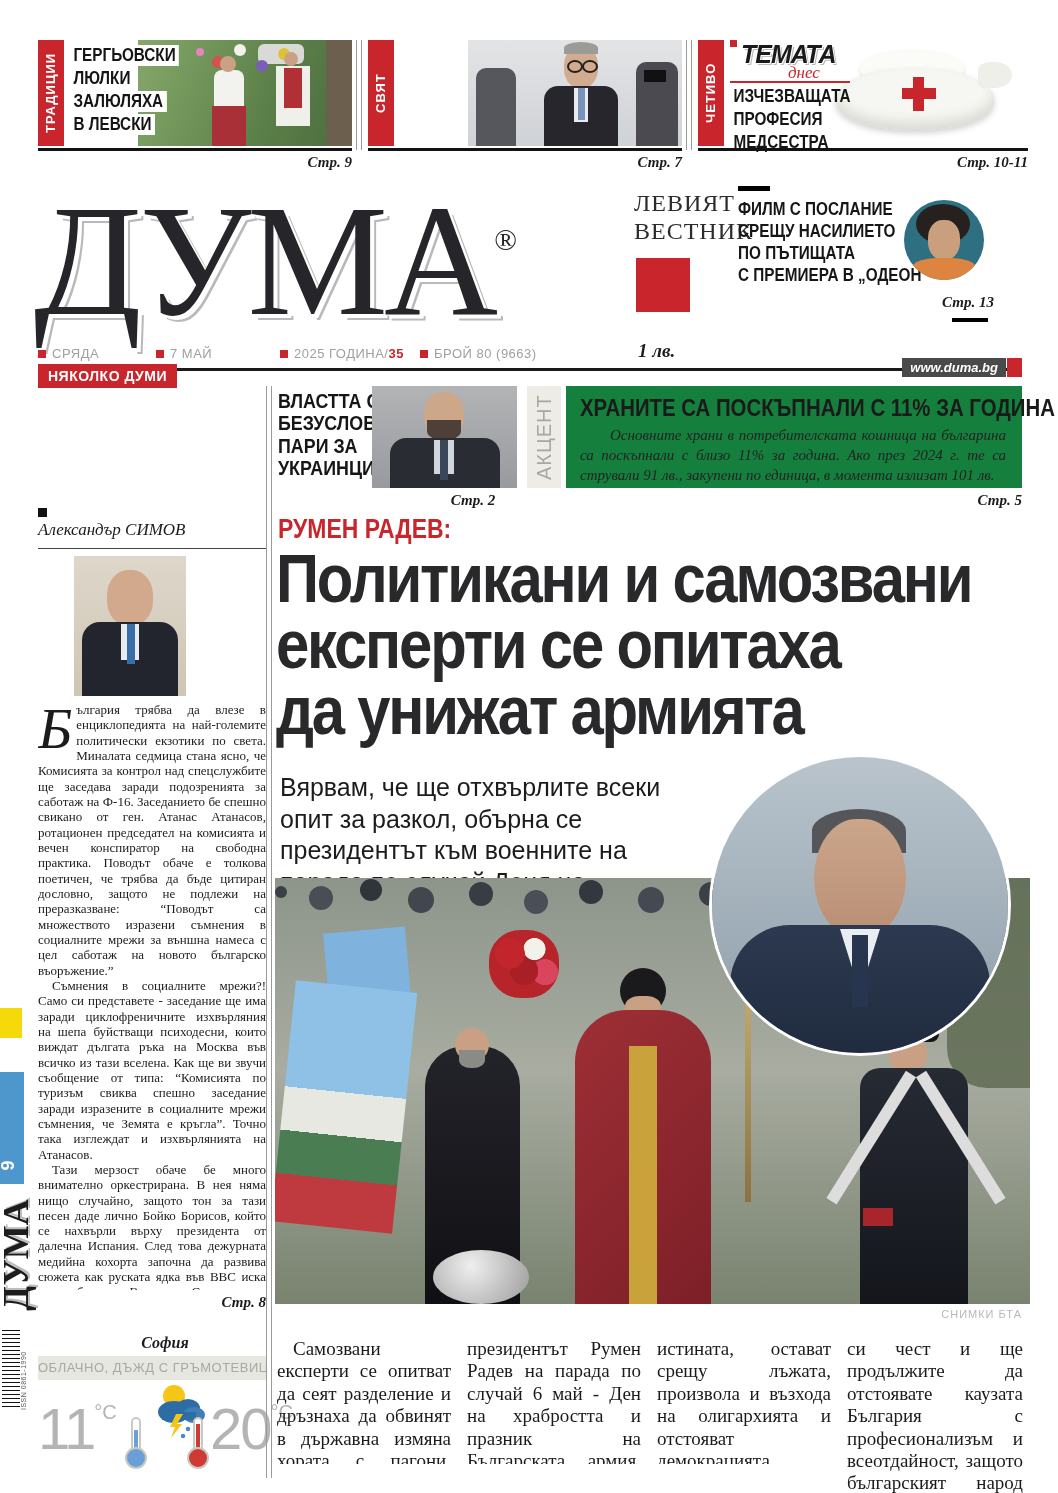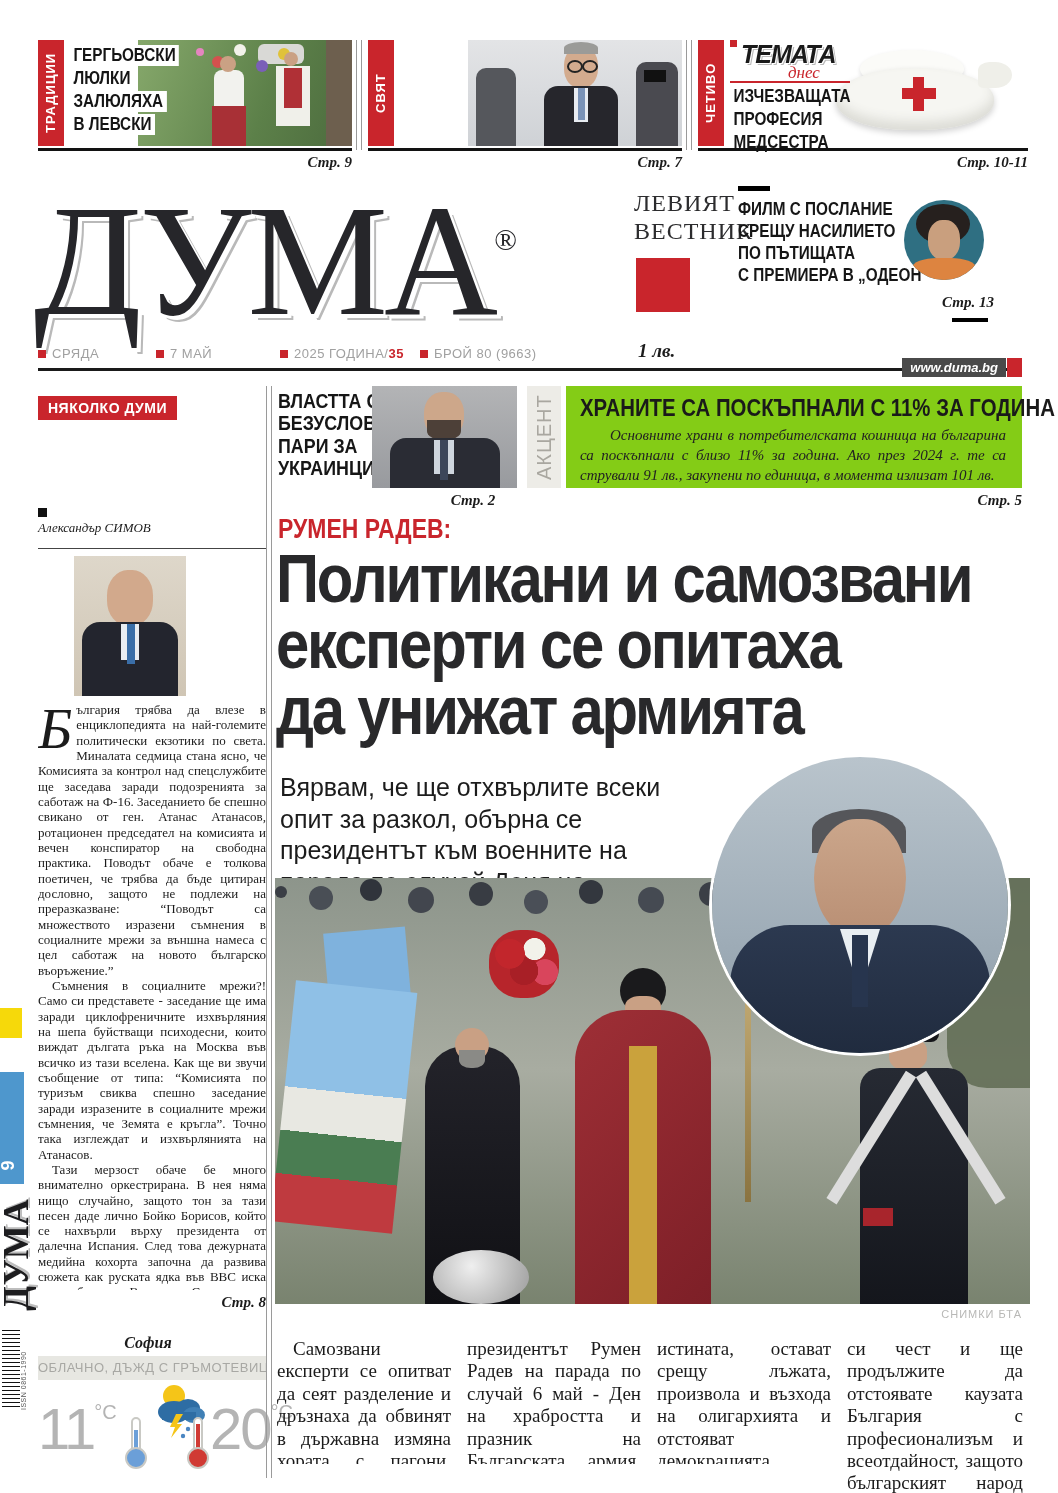--- a/index.html
+++ b/index.html
@@ -65,21 +65,21 @@
   .spine-logo{font-family:"Liberation Serif",serif;font-weight:700;font-size:36px;color:#1d1d1f;
               text-shadow:2px 2px 0 #bdbdbd;text-align:center;line-height:36px;transform:rotate(-90deg);}
   .barcode{background:repeating-linear-gradient(180deg,#111 0 1.5px,#fff 1.5px 4px);}
   .issn{writing-mode:vertical-rl;transform:rotate(180deg);font-family:"Liberation Sans",sans-serif;
         font-size:7px;color:#555;letter-spacing:.5px;}
 
   
   .sec-line{font-family:"Liberation Sans",sans-serif;font-weight:700;font-size:21px;line-height:1.06;color:#161616;}
   .vlabel{writing-mode:vertical-rl;transform:rotate(180deg);font-family:"Liberation Sans",sans-serif;
           font-size:20px;color:#a9a7a0;letter-spacing:1px;text-align:center;}
-  .accent-box{background:#84cc16;}
+  .accent-box{background:#15803d;}
   .accent-title{font-family:"Liberation Sans",sans-serif;font-weight:700;font-size:24px;color:#1a1a1a;}
   .accent-body{font-style:italic;font-size:15px;line-height:1.32;text-align:justify;text-indent:30px;color:#222;}
   .kicker{font-family:"Liberation Sans",sans-serif;font-weight:700;font-size:27px;color:#c9252c;}
   .lead-line{font-family:"Liberation Sans",sans-serif;font-weight:700;font-size:68px;line-height:.97;
              letter-spacing:-2.5px;color:#29292b;}
   .lead-line .cond{transform:scaleX(.88);}
   .deck{font-family:"Liberation Sans",sans-serif;font-size:25px;line-height:1.26;color:#1c1c1c;}
   .credit{font-family:"Liberation Sans",sans-serif;font-size:11px;color:#b8b8b6;letter-spacing:1px;text-align:right;}
   .bcol{font-size:19px;line-height:1.18;text-align:justify;white-space:pre-line;overflow:hidden;}
   .circle{border-radius:50%;overflow:hidden;}
@@ -204,42 +204,42 @@
   </div>
 
   <div class="abs" style="left:0;top:1008px;width:22px;height:30px;background:#f6d90a;"></div>
   <div class="abs" style="left:0;top:1072px;width:24px;height:112px;background:#4e97cd;">
     <span class="spine-num" style="position:absolute;left:3px;bottom:8px;">9</span>
   </div>
   <div class="abs spine-logo" style="left:-49px;top:1237px;width:130px;height:36px;">ДУМА</div>
   <div class="abs barcode" style="left:2px;top:1330px;width:18px;height:80px;"></div>
   <div class="abs issn" style="left:20px;top:1330px;height:80px;">ISSN 0861-1990</div>
 
-  <div class="abs" style="left:38px;top:396px;">
+  <div class="abs" style="left:38px;top:364px;">
     <span class="rubric">НЯКОЛКО ДУМИ</span>
   </div>
   <div class="abs" style="left:38px;top:508px;width:9px;height:9px;background:#111;"></div>
-  <div class="abs serif ital" style="left:38px;top:520px;font-size:13px;">Александър СИМОВ</div>
+  <div class="abs serif ital" style="left:38px;top:520px;font-size:17px;">Александър СИМОВ</div>
   <div class="abs" style="left:38px;top:548px;width:228px;height:1px;background:#444;"></div>
 
   <div class="abs" style="left:74px;top:556px;width:112px;height:140px;background:linear-gradient(180deg,#ded7ca,#cfc5b4);overflow:hidden;">
     <div class="ph" style="left:33px;top:14px;width:46px;height:56px;background:#d2a98c;border-radius:45%;"></div>
     <div class="ph" style="left:8px;top:66px;width:96px;height:74px;background:#23252e;border-radius:18px 18px 0 0;"></div>
     <div class="ph" style="left:47px;top:68px;width:18px;height:36px;background:#e9edf2;"></div>
     <div class="ph" style="left:53px;top:68px;width:8px;height:40px;background:#3a6ea8;"></div>
   </div>
 
   <div class="abs opbody" style="left:38px;top:702px;width:228px;height:588px;">
     <p><span class="dropcap">Б</span><span>ългария трябва да влезе в енциклопедията на най-големите политически екзотики по света. Миналата седмица стана ясно, че Комисията за контрол над спецслужбите ще заседава заради подозренията за саботаж на Ф-16. Заседанието бе спешно свикано от ген. Атанас Атанасов, ротационен председател на комисията и вечен конспиратор на свободна практика. Поводът обаче е толкова поетичен, че трябва да бъде цитиран дословно, защото не подлежи на преразказване: “Поводът са множеството изразени съмнения в социалните мрежи за външна намеса с цел саботаж на новото българско въоръжение.”</span></p>
     <p>Съмнения в социалните мрежи?! Само си представете - заседание ще има заради циклофреничните изхвърляния на шепа буйстващи психодесни, които виждат дългата ръка на Москва във всичко из тази вселена. Как ще ви звучи съобщение от типа: “Комисията по туризъм свиква спешно заседание заради изразените в социалните мрежи съмнения, че Земята е кръгла”. Точно така изглеждат и изхвърлянията на Атанасов.</p>
     <p>Тази мерзост обаче бе много внимателно оркестрирана. В нея няма нищо случайно, защото тон за тази песен даде лично Бойко Борисов, който се нахвърли върху президента от далечна Испания. След това дежурната медийна кохорта започна да развива сюжета как руската ядка във ВВС иска да саботира Великия Самолет на Бъдещето...</p>
   </div>
   <div class="abs pgright" style="left:38px;top:1294px;width:228px;">Стр. 8</div>
 
-  <div class="abs wcity" style="left:34px;top:1334px;width:228px;">София</div>
+  <div class="abs wcity" style="left:51px;top:1334px;width:228px;">София</div>
   <div class="abs wbox" style="left:38px;top:1356px;width:228px;">ОБЛАЧНО, ДЪЖД С ГРЪМОТЕВИЦИ</div>
   <div class="abs" style="left:38px;top:1382px;width:228px;height:96px;">
     <span class="abs wtemp" style="left:0;top:18px;"><span>11</span><span class="wdeg">°C</span></span>
     <svg class="abs" style="left:86px;top:32px;" width="24" height="56" viewBox="0 0 24 56">
       <rect x="8" y="4" width="8" height="34" rx="4" fill="#fff" stroke="#c9c9c4" stroke-width="2"></rect>
       <rect x="10" y="16" width="4" height="22" fill="#6b9fd8"></rect>
       <circle cx="12" cy="44" r="10" fill="#6b9fd8" stroke="#c9c9c4" stroke-width="2"></circle>
     </svg>
     <svg class="abs" style="left:112px;top:0px;" width="62" height="62" viewBox="0 0 62 62">
       <circle cx="24" cy="14" r="11" fill="#f5c518"></circle>

